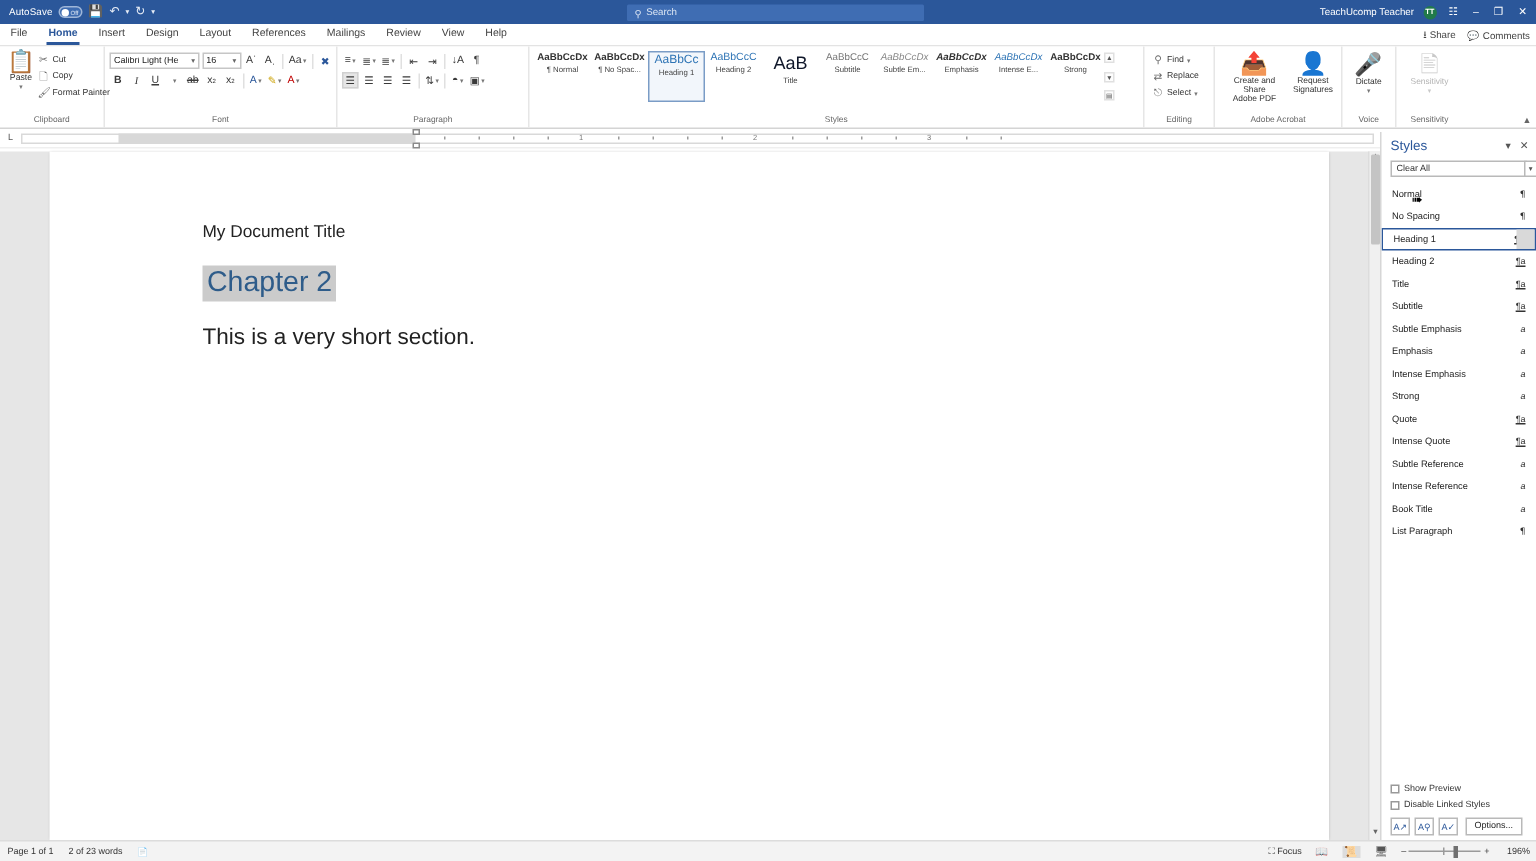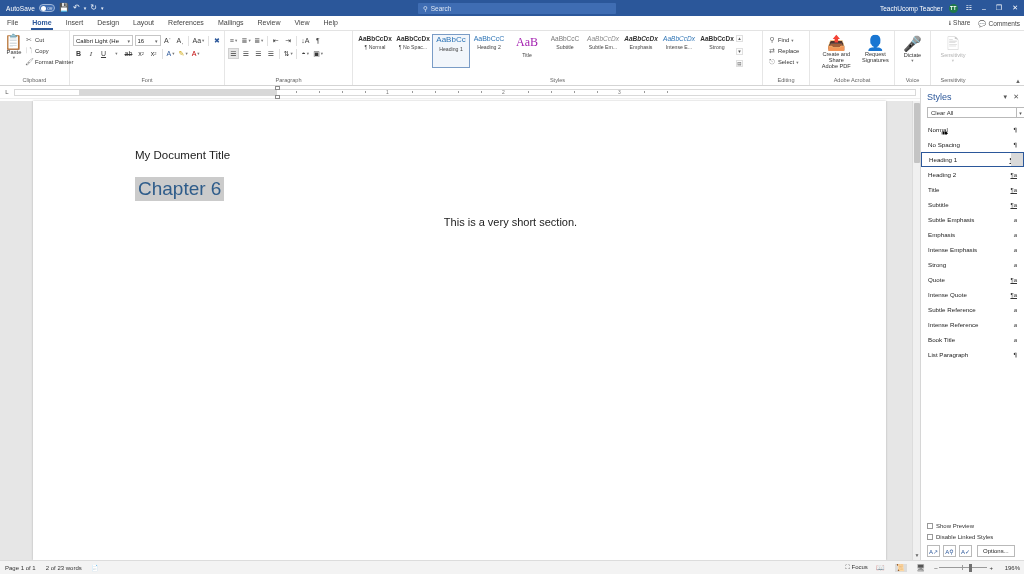--- a/index.html
+++ b/index.html
@@ -147,21 +147,21 @@
     position:absolute; left:33px; top:0px; width:853px; height:459px; background:#fff;
     box-shadow:0 0 2px rgba(0,0,0,.25);
   }
   .doc{ padding:48px 0 0 102px; }
   .d-title{ font-size:11.5px; color:#222; margin-bottom:16px; font-family:"Liberation Sans",sans-serif;}
   .d-h1{
     font-size:19px; color:#2e5c8a; background:#cbcbcb; display:inline-block;
     padding:1px 3px; margin-bottom:3px; font-weight:normal;
   }
   .d-sub{ font-size:10.5px; color:#222; margin:6px 0; }
-  .d-body{ font-size:11px; color:#222; margin:12px 0;text-align:center; }
+  .d-body{ font-size:15px; color:#222; margin:12px 0; }
 
   .vscroll{
     position:absolute; right:0; top:0; bottom:0; width:8px; background:#f0f0f0;
     border-left:1px solid #dcdcdc;
   }
   .vscroll .thumb{ position:absolute; left:1px; top:2px; width:6px; height:60px; background:#c4c4c4; border-radius:1px;}
   .vscroll .arw{ position:absolute; left:0; width:8px; height:8px; font-size:5px; text-align:center; color:#666; }
 
   
   .pane{
@@ -379,21 +379,21 @@
           </div>
           <div class="styleitem sel">
             <span class="prev" style="color:#2e74b5;font-size:8px;">AaBbCc</span>
             <span class="nm">Heading 1</span>
           </div>
           <div class="styleitem">
             <span class="prev" style="color:#2e74b5;font-size:7px;">AaBbCcC</span>
             <span class="nm">Heading 2</span>
           </div>
           <div class="styleitem">
-            <span class="prev" style="font-size:12px;color:#a21caf;font-family:Liberation Serif, serif;">AaB</span>
+            <span class="prev" style="font-size:12px;color:#0f172a;">AaB</span>
             <span class="nm">Title</span>
           </div>
           <div class="styleitem">
             <span class="prev" style="color:#777;font-size:6.5px;">AaBbCcC</span>
             <span class="nm">Subtitle</span>
           </div>
           <div class="styleitem">
             <span class="prev" style="color:#888;font-style:italic;font-size:6.5px;">AaBbCcDx</span>
             <span class="nm">Subtle Em...</span>
           </div>
@@ -506,21 +506,21 @@
         <div class="tick" style="left:653px;"></div>
       <div class="indent" style="left:261px;top:-3px;"></div>
       <div class="indent" style="left:261px;top:6px;"></div>
     </div>
   </div>
 
   <div class="workspace">
     <div class="page">
       <div class="doc">
         <div class="d-title">My Document Title</div>
-        <div><span class="d-h1">Chapter 6</span></div>
+        <div><span class="d-h1">Chapter 2</span></div>
         <div class="d-body">This is a very short section.</div>
       </div>
     </div>
     <div class="vscroll" style="right:104px;">
       <div class="arw" style="top:0;">▲</div>
       <div class="thumb"></div>
       <div class="arw" style="bottom:0;">▼</div>
     </div>
   </div>
 

